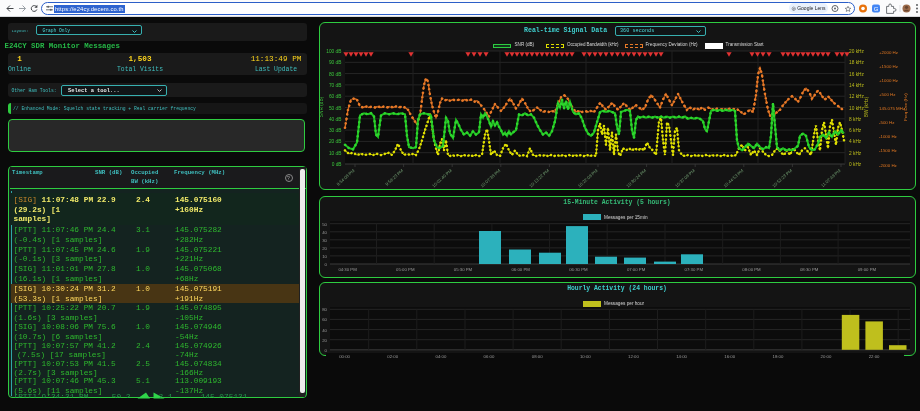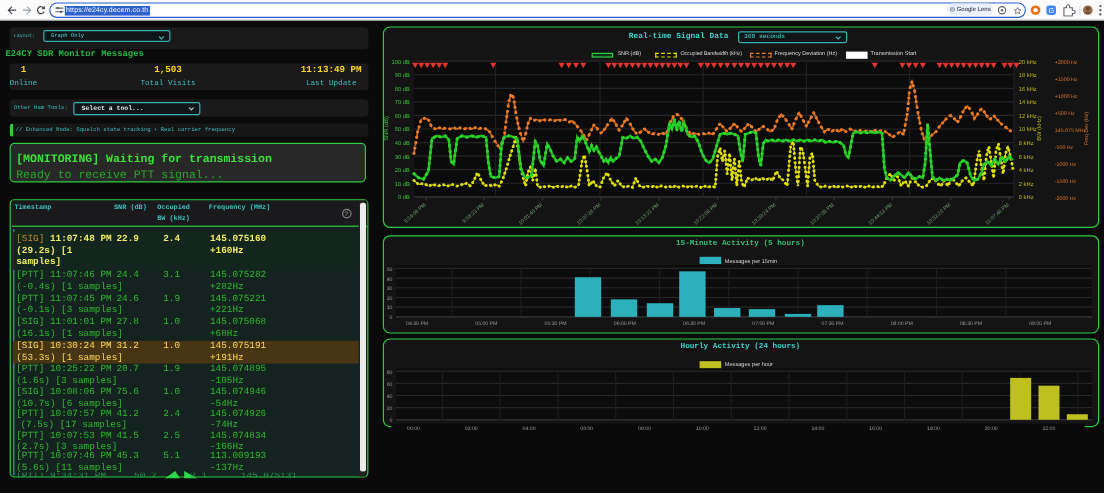--- a/index.html
+++ b/index.html
@@ -70,35 +70,33 @@
 <div class="sel" style="left:27.5px;top:2px;width:106px;height:10px;font-size:4.6px;line-height:9px;padding-left:6px">Graph Only<svg class="abs" style="right:4px;top:3.5px" width="5" height="4" viewBox="0 0 5 4">
         <path d="M0.5 0.5l2 2 2-2" stroke="#3fbfbf" fill="none"></path>
       </svg></div>
 </div>
 <div class="abs" style="left:4.5px;top:42px;font-size:7.4px;font-weight:bold;color:#26b847">E24CY SDR Monitor Messages</div>
 <div class="box" style="top:53px;height:22px">
 <div class="abs" style="left:0;top:1.5px;width:23px;text-align:center;color:#ffd71c;font-size:7.7px;font-weight:bold">1</div>
 <div class="abs cy" style="left:0;top:12.5px;width:23px;text-align:center;font-size:6.4px">Online</div>
 <div class="abs" style="left:72px;top:1.5px;width:120px;text-align:center;color:#ffd71c;font-size:7.7px;font-weight:bold">1,503</div>
 <div class="abs cy" style="left:72px;top:12.5px;width:120px;text-align:center;font-size:6.4px">Total Visits</div>
-<div class="abs" style="left:208px;top:1.5px;width:120px;text-align:center;color:#ffd71c;font-size:7.7px;font-weight:bold">11:13:49 PM</div>
+<div class="abs" style="left:208px;top:1.5px;width:120px;text-align:center;color:#ffd71c;font-size:7.7px;font-weight:normal">11:13:49 PM</div>
 <div class="abs cy" style="left:208px;top:12.5px;width:120px;text-align:center;font-size:6.4px">Last Update</div>
 </div>
 <div class="box" style="top:83px;height:14px">
 <span class="abs cy" style="left:3.5px;top:5px;font-size:4.7px">Other Ham Tools:</span>
 <div class="sel" style="left:53px;top:1.5px;width:106px;height:11px;font-size:5.4px;line-height:10px;padding-left:6px;color:#e8e8e8;font-weight:bold">Select a tool...<svg class="abs" style="right:4px;top:3.5px" width="5" height="4" viewBox="0 0 5 4">
         <path d="M0.5 0.5l2 2 2-2" stroke="#bbb" fill="none"></path>
       </svg></div>
 </div>
 <div class="box" style="top:103px;height:11px;background:#161616;border-left:3px solid #2ecc40">
 <span class="abs cy" style="left:2px;top:3px;font-size:4.7px">// Enhanced Mode: Squelch state tracking + Real carrier frequency</span>
 </div>
 <div class="abs" style="left:8px;top:119px;width:297px;height:33px;background:#282828;border:1px solid #2ecc40;border-radius:4px">
-<div class="abs" style="left:4.5px;top:7px;font-size:9.6px;font-weight:bold;color:#3ae23a">[MONITORING] Waiting for transmission</div>
-<div class="abs" style="left:4.5px;top:20px;font-size:9.6px;color:#28a828">Ready to receive PTT signal...</div>
 </div>
 
 <div class="abs" style="left:8px;top:165.5px;width:299px;height:232.5px;background:#142320;border:1.5px solid #2ecc40;border-radius:4px"></div>
 <div class="abs" style="left:9.5px;top:167px;width:296px;height:21px;background:#1a1a1c"></div>
 <div class="abs" style="left:9.5px;top:187.5px;width:296px;height:1px;background:#2ecc40"></div>
 <div class="abs cy" style="left:12px;top:169px;font-size:5.7px;font-weight:bold">Timestamp</div>
 <div class="abs cy" style="left:95px;top:169px;font-size:5.7px;font-weight:bold">SNR (dB)</div>
 <div class="abs cy" style="left:131px;top:169px;font-size:5.7px;font-weight:bold">Occupied</div>
 <div class="abs cy" style="left:131px;top:177.5px;font-size:5.7px;font-weight:bold">BW (kHz)</div>
 <div class="abs cy" style="left:174px;top:169px;font-size:5.7px;font-weight:bold">Frequency (MHz)</div>

